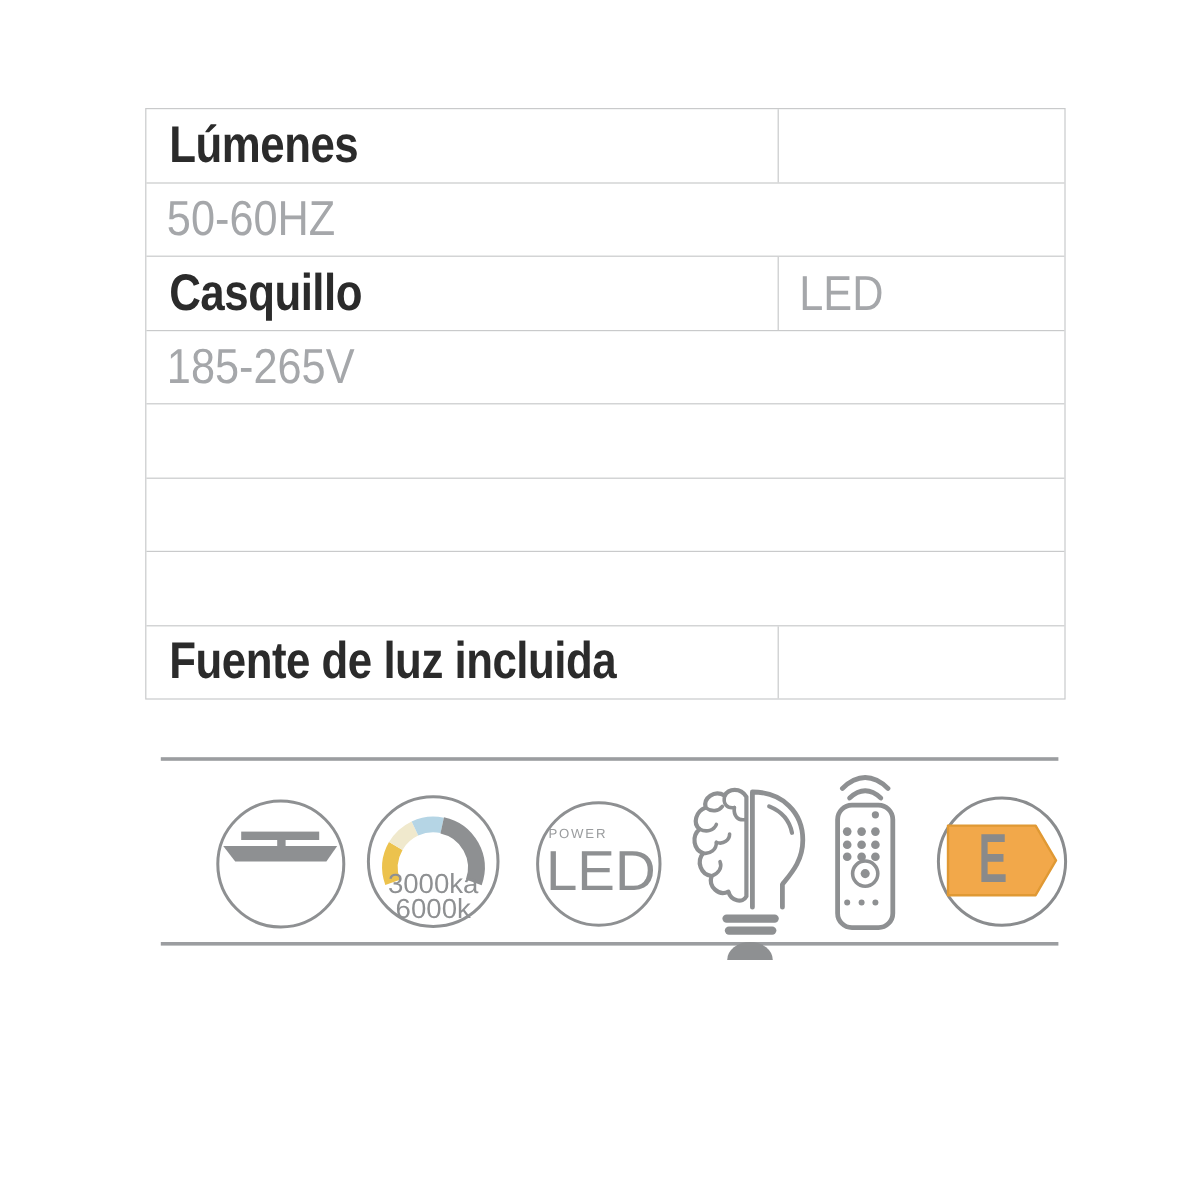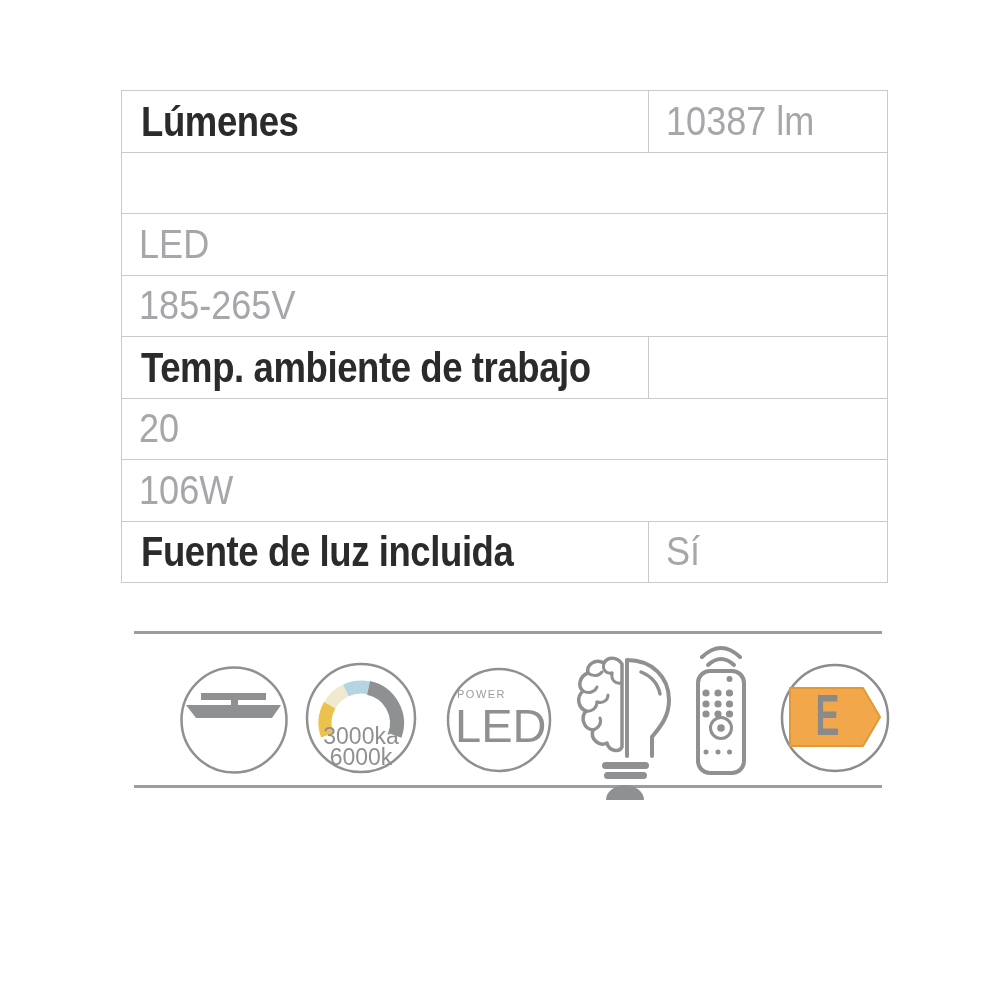--- a/index.html
+++ b/index.html
@@ -28,57 +28,48 @@
 </head>
 <body>
 
 <div class="canvas">
 
   <div class="spec-table">
       <div class="spec-row">
         <div class="spec-cell spec-cell-label">
           <span class="cond label-text">Lúmenes</span>
         </div>
+      </div>
+      <div class="spec-row">
         <div class="spec-cell spec-cell-value">
-          <span class="cond value-text">10387 lm</span>
+          <span class="cond value-text">50-60HZ</span>
         </div>
       </div>
       <div class="spec-row">
-      </div>
-      <div class="spec-row">
+        <div class="spec-cell spec-cell-label">
+          <span class="cond label-text">Casquillo</span>
+        </div>
         <div class="spec-cell spec-cell-value">
           <span class="cond value-text">LED</span>
         </div>
       </div>
       <div class="spec-row">
         <div class="spec-cell spec-cell-value">
           <span class="cond value-text">185-265V</span>
         </div>
       </div>
       <div class="spec-row">
-        <div class="spec-cell spec-cell-label">
-          <span class="cond label-text">Temp. ambiente de trabajo</span>
-        </div>
       </div>
       <div class="spec-row">
-        <div class="spec-cell spec-cell-value">
-          <span class="cond value-text">20</span>
-        </div>
       </div>
       <div class="spec-row">
-        <div class="spec-cell spec-cell-value">
-          <span class="cond value-text">106W</span>
-        </div>
       </div>
       <div class="spec-row">
         <div class="spec-cell spec-cell-label">
           <span class="cond label-text">Fuente de luz incluida</span>
-        </div>
-        <div class="spec-cell spec-cell-value">
-          <span class="cond value-text">Sí</span>
         </div>
       </div>
     </div>
 
   <div class="band-line band-line-top"></div>
   <div class="band-line band-line-bottom"></div>
 
   <svg class="icon" style="left:174px;top:660px;" width="120" height="120" viewBox="0 0 120 120">
     <circle cx="60" cy="60" r="52.5" fill="none" stroke="#8e9092" stroke-width="2.5"></circle>
     <rect x="27" y="33" width="65" height="7" fill="#8e9092"></rect>

